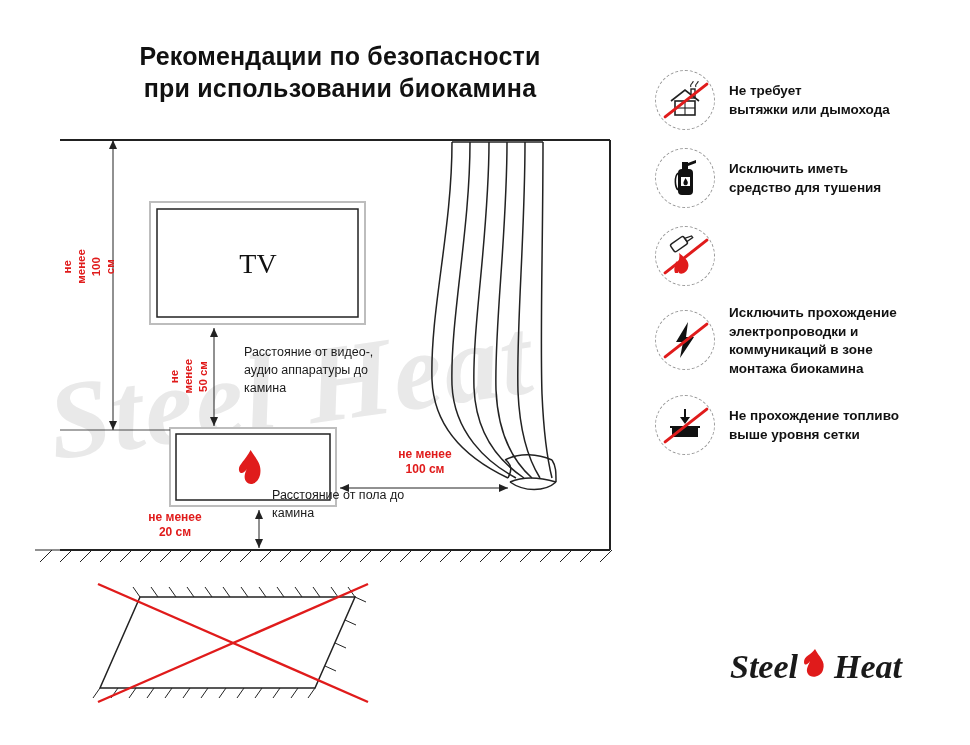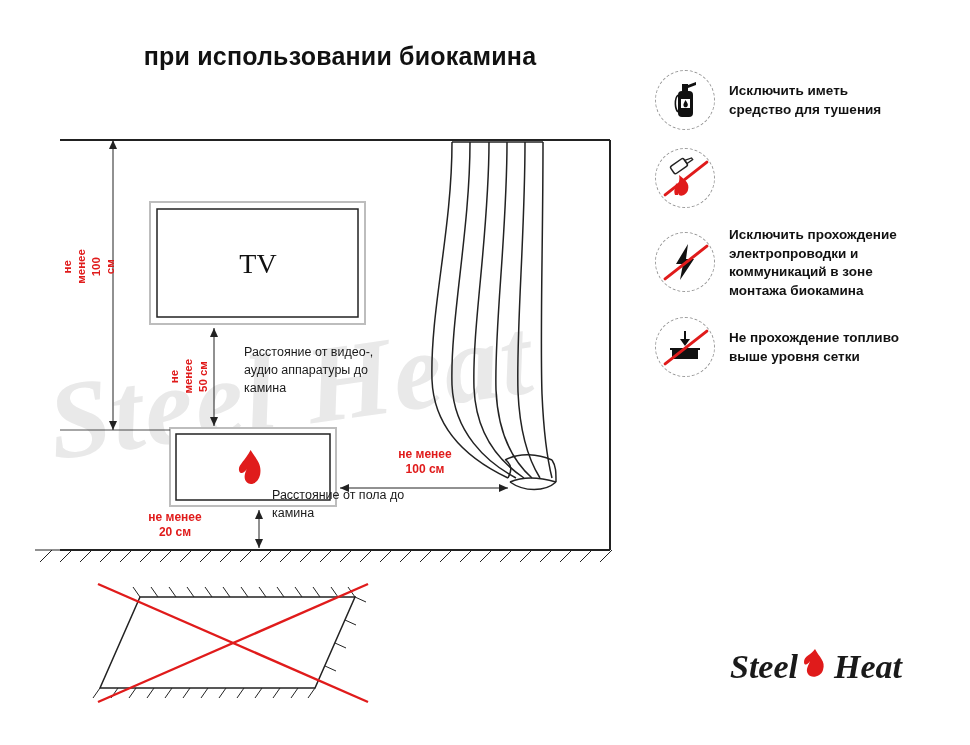--- a/index.html
+++ b/index.html
@@ -135,20 +135,21 @@
   }
 
   .red { color: #e01b1b; }
 </style>
 </head>
 <body>
 
 <div id="page">
 
   <div id="title">
+    <span class="line">Рекомендации по безопасности</span>
     <span class="line">при использовании биокамина</span>
   </div>
 
   <div id="watermark">Steel Heat</div>
 
   <div id="drawing">
     <svg width="650" height="600" viewBox="0 0 650 600" xmlns="http://www.w3.org/2000/svg">
 
       <line x1="60" y1="30" x2="610" y2="30" stroke="#222" stroke-width="2"></line>
       <line x1="610" y1="30" x2="610" y2="440" stroke="#222" stroke-width="2"></line>
@@ -313,20 +314,41 @@
 
     
     <div style="position:absolute; left:272px; top:376px; width:190px; font-size:12.5px; line-height:1.45;">
       <span>Расстояние от пола до</span><br>
       <span>камина</span>
     </div>
   </div>
 
   <div id="icon-list">
 
+    <div class="icon-row">
+      <div class="icon-badge">
+        <div class="ring"></div>
+        <div class="glyph">
+          <svg width="40" height="38" viewBox="0 0 40 38">
+            <path d="M6 20 L20 9 L34 20" fill="none" stroke="#222" stroke-width="1.6"></path>
+            <rect x="10" y="20" width="20" height="14" fill="none" stroke="#222" stroke-width="1.6"></rect>
+            <line x1="10" y1="27" x2="30" y2="27" stroke="#222" stroke-width="1.1"></line>
+            <line x1="20" y1="20" x2="20" y2="34" stroke="#222" stroke-width="1.1"></line>
+            <rect x="26" y="8" width="4" height="9" fill="none" stroke="#222" stroke-width="1.4"></rect>
+            <path d="M26 6 C 24 3, 29 2, 28 0" fill="none" stroke="#222" stroke-width="1.1"></path>
+            <path d="M31 6 C 29 3, 34 2, 33 0" fill="none" stroke="#222" stroke-width="1.1"></path>
+          </svg>
+        </div>
+        <div class="slash"></div>
+      </div>
+      <div class="icon-text">
+        <span>Не требует</span><br>
+        <span>вытяжки или дымохода</span>
+      </div>
+    </div>
 
     <div class="icon-row">
       <div class="icon-badge">
         <div class="ring"></div>
         <div class="glyph">
           <svg width="34" height="42" viewBox="0 0 34 42">
             <rect x="10" y="12" width="15" height="26" rx="4" fill="#111"></rect>
             <rect x="14" y="5" width="6" height="8" fill="#111"></rect>
             <path d="M20 6 L28 3 L28 6 L20 9 Z" fill="#111"></path>
             <path d="M10 16 C 6 20, 7 30, 10 33" fill="none" stroke="#111" stroke-width="1.6"></path>

